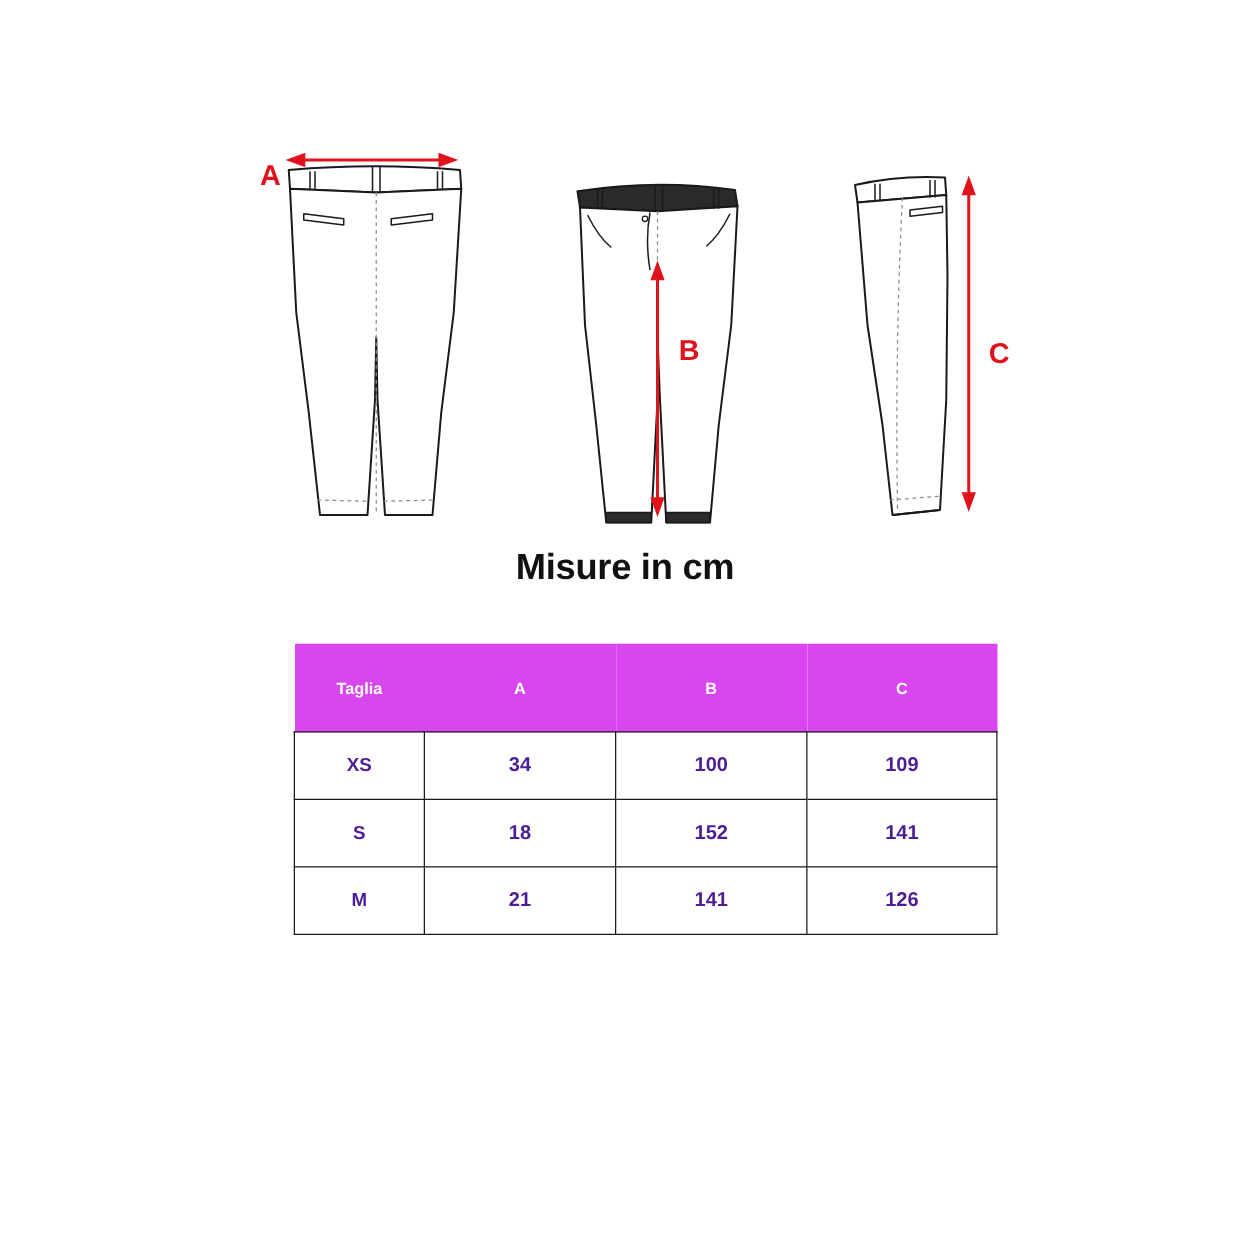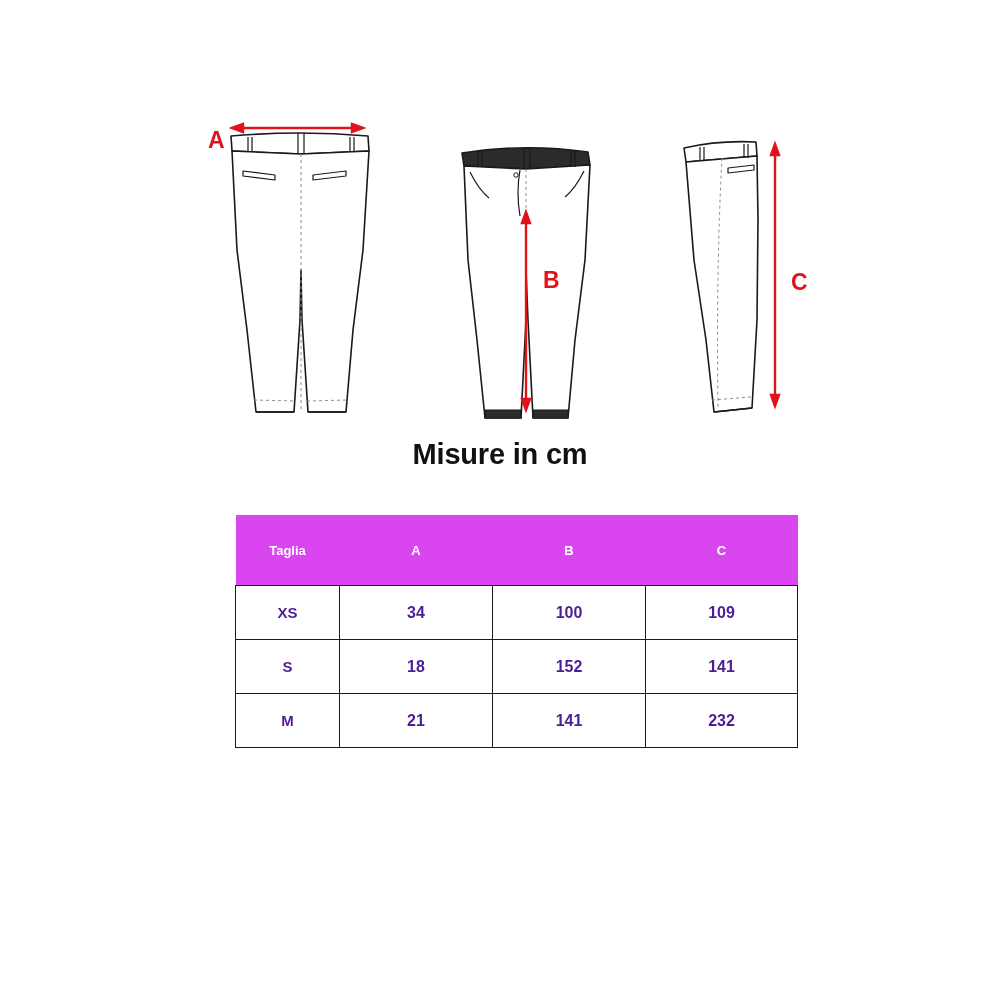--- a/index.html
+++ b/index.html
@@ -204,19 +204,19 @@
         <tr>
           <td>S</td>
           <td>18</td>
           <td>152</td>
           <td>141</td>
         </tr>
         <tr>
           <td>M</td>
           <td>21</td>
           <td>141</td>
-          <td>232</td>
+          <td>126</td>
         </tr>
       </tbody>
     </table>
   </div>
 
 </div>
 
 </body></html>

